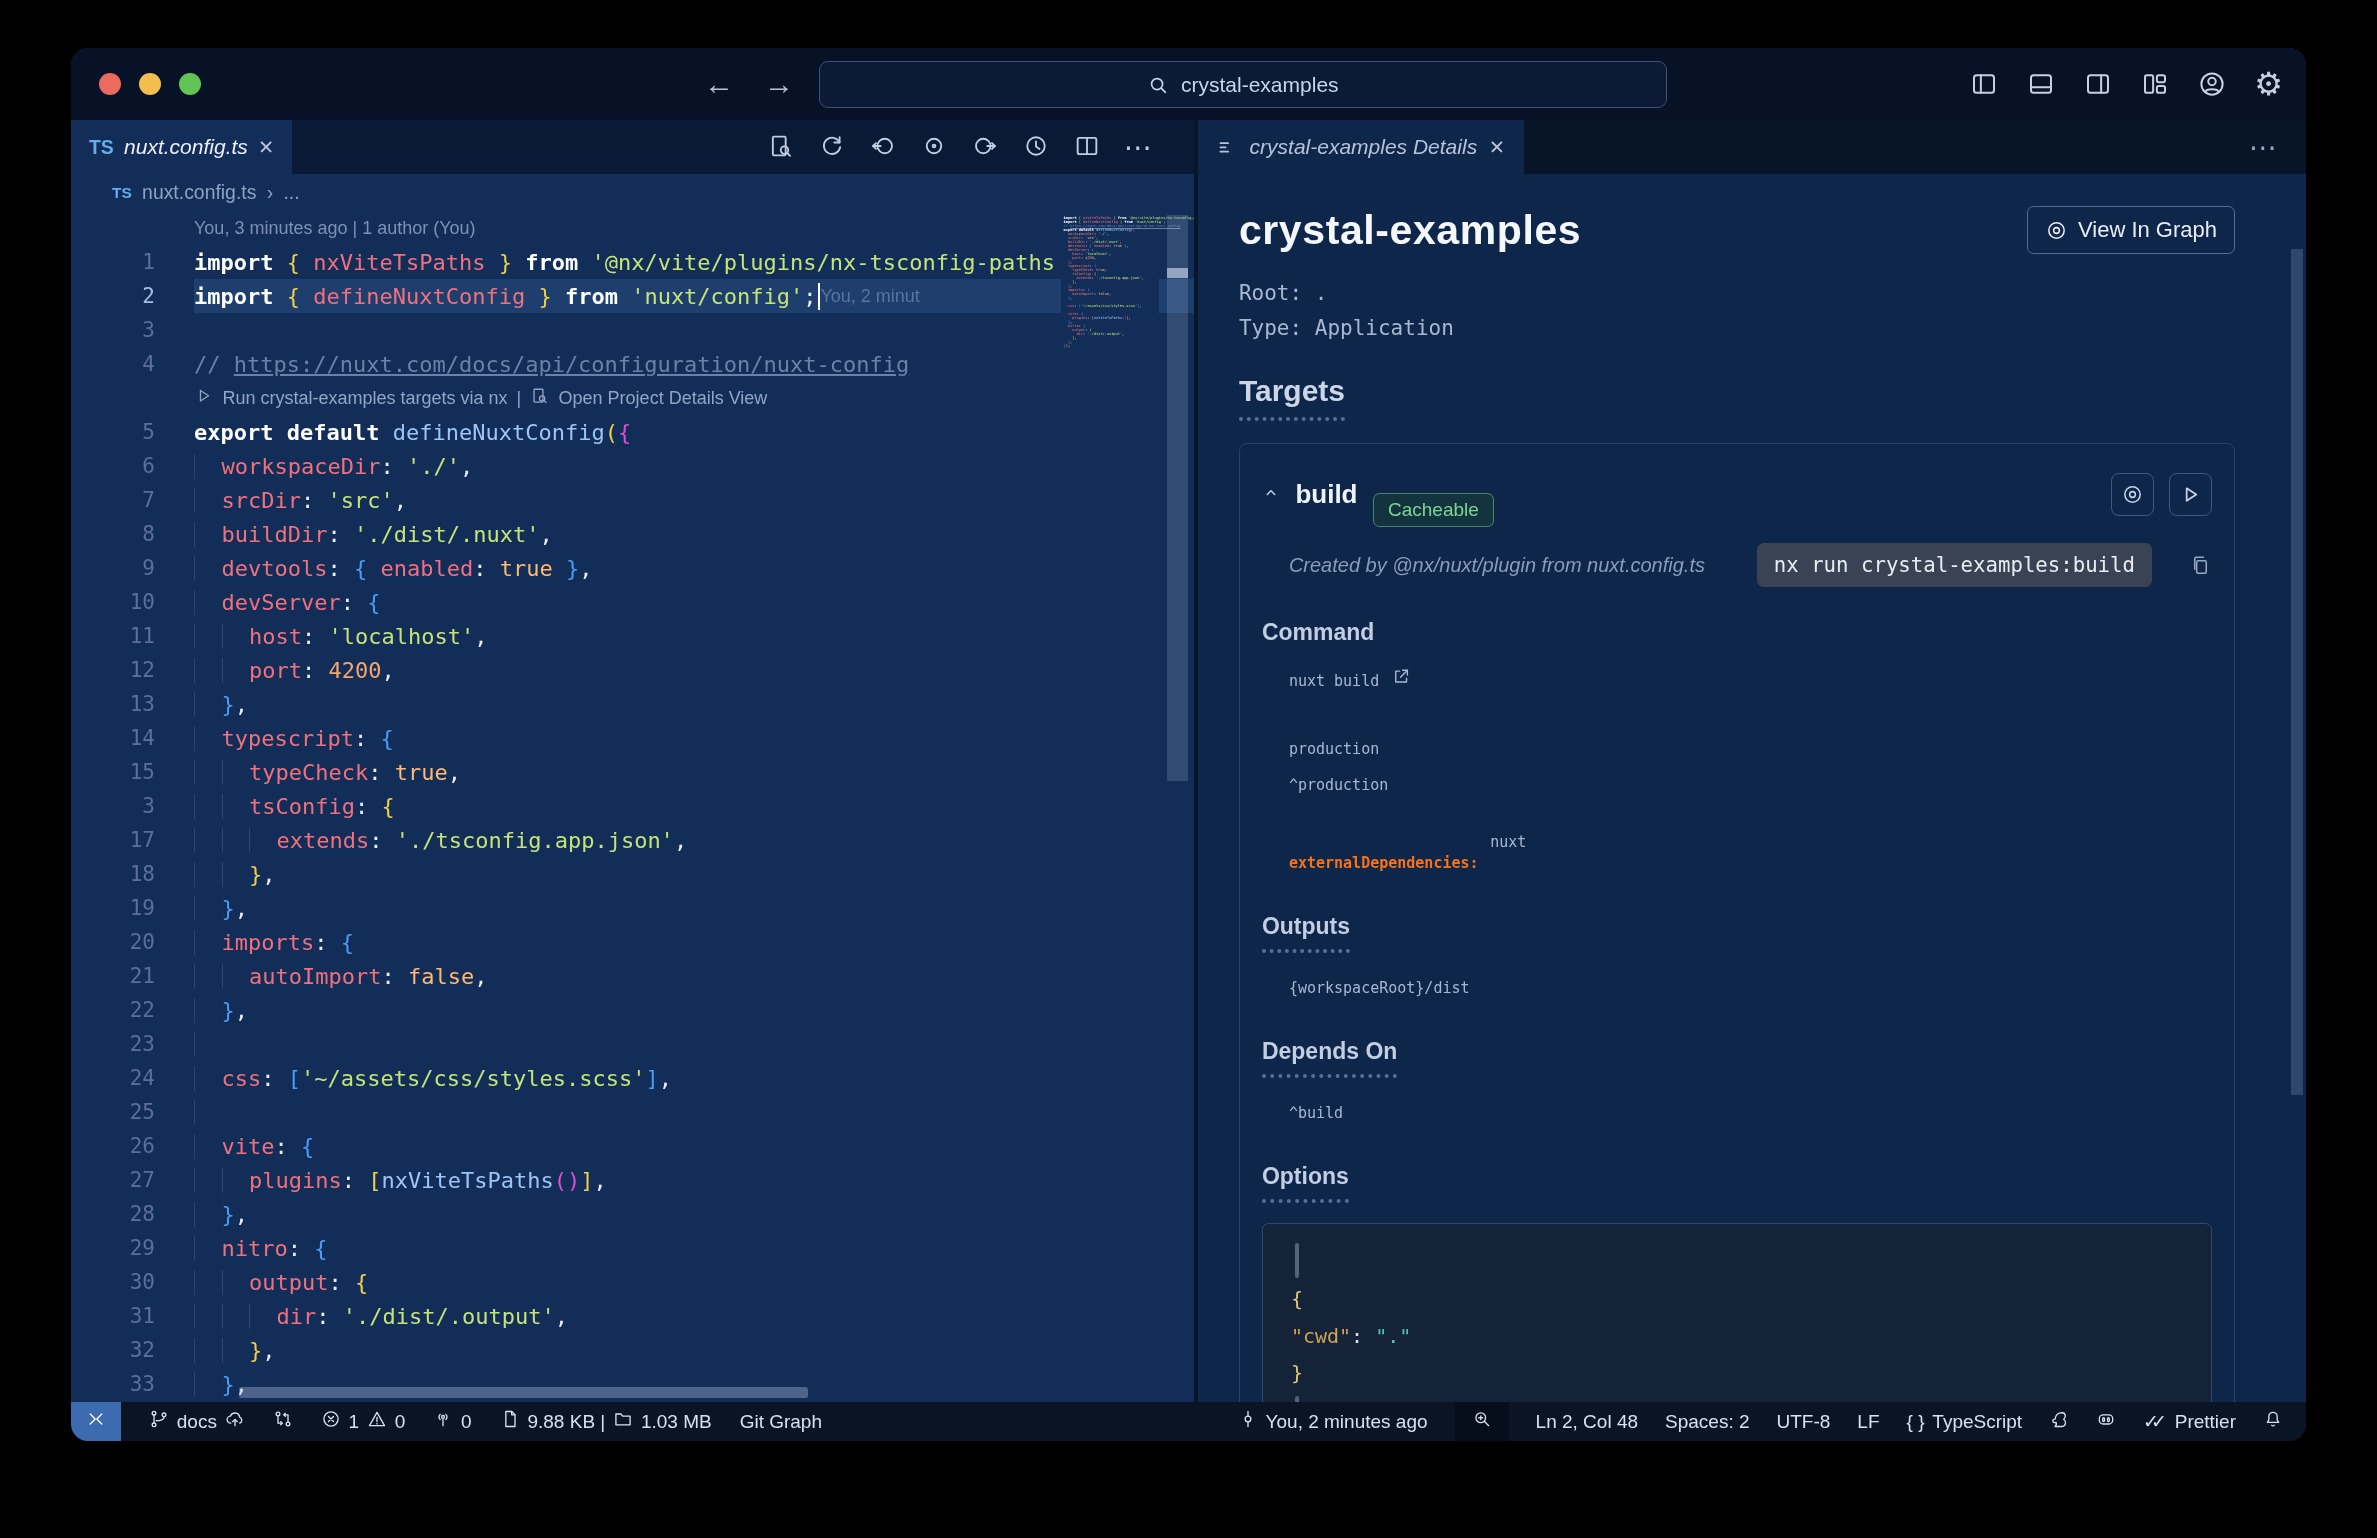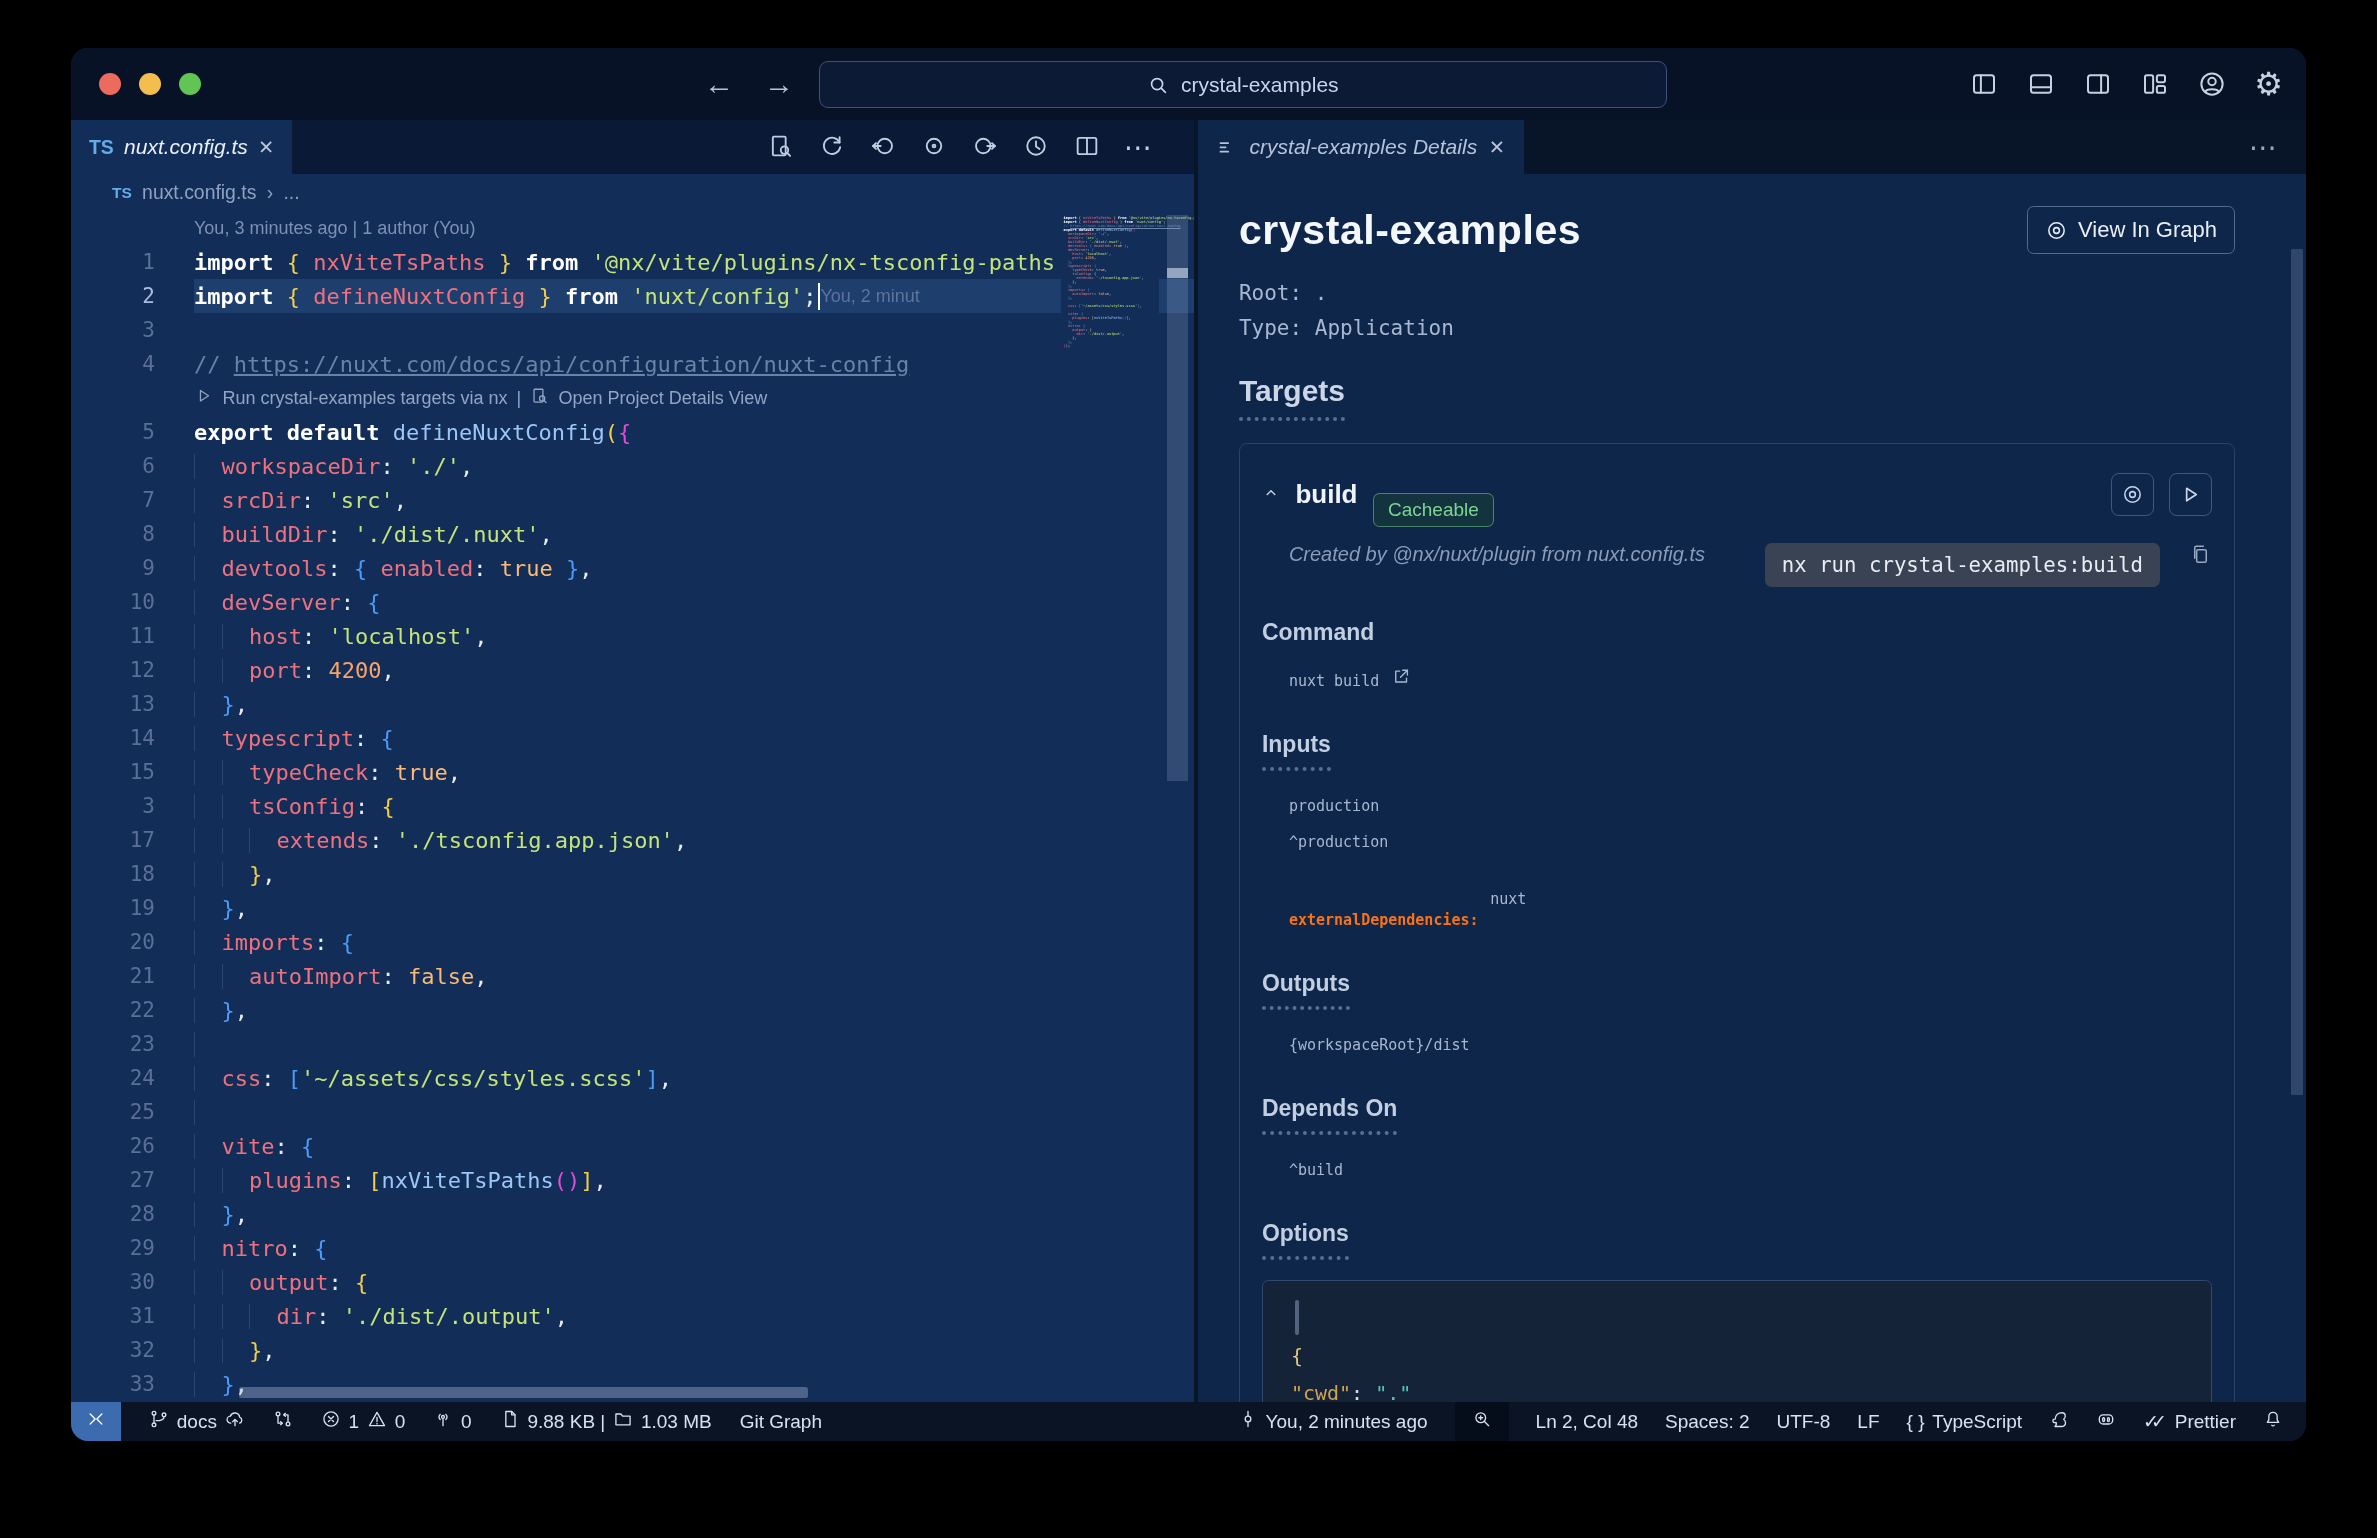--- a/index.html
+++ b/index.html
@@ -87,21 +87,21 @@
   .targets-h{margin-top:28px;font-size:30px;font-weight:bold;color:#CBD6E8;}
   .dotted{display:inline-block;border-bottom:4.5px dotted #5A6E92;padding-bottom:9px;}
   .target-card{margin-top:22px;border:1.3px solid #2B4168;border-radius:7.8px;padding:17px 22px 39px 22px;}
   .card-head{display:flex;align-items:center;gap:15.5px;}
   .card-head .chev svg{width:18px;height:18px;color:#C3CEE0;}
   .tname{font-size:26px;font-weight:bold;color:#EFF3FA;}
   .badge{font-size:19px;color:#7ED492;border:1.3px solid rgba(126,212,146,0.5);background:rgba(30,80,45,0.35);border-radius:6.5px;padding:5.2px 14px;margin-top:32px;}
   .card-head-spacer{flex:1;}
   .iconbtn{width:43px;height:43px;border:1.3px solid #3F5880;border-radius:7.8px;display:flex;align-items:center;justify-content:center;color:#C9D4E8;}
   .iconbtn svg{width:23px;height:23px;}
-  .card-meta{display:flex;gap:29px;margin-top:15.5px;padding-left:27px;}
+  .card-meta{display:flex;align-items:center;gap:37px;margin-top:15.5px;padding-left:27px;}
   .meta-text{flex:1;font-style:italic;font-size:20px;color:#8B9CBB;}
   .chip{font-family:"DejaVu Sans Mono",monospace;font-size:20.7px;color:#E9ECF2;background:#3A4354;border-radius:6.5px;padding:10.3px 17px;white-space:nowrap;}
   .copy-ic{color:#9AA8C0;display:flex;}
   .copy-ic svg{width:23px;height:23px;}
   .sec{margin-top:32px;padding-left:0;}
   .sec-h{font-size:23px;font-weight:bold;color:#C2CEE2;}
   .sec-items{margin-top:17px;padding-left:27px;font-family:"DejaVu Sans Mono",monospace;font-size:15px;color:#A9B8D2;line-height:36px;}
   .sec-items .bold{font-weight:bold;color:#f97316;margin-top:42px;}
   .item-row{display:flex;align-items:center;gap:11.6px;}
   .item-row svg{width:20.7px;height:20.7px;}
@@ -500,21 +500,20 @@
                       <span>nuxt build</span>
                       <span class="ticon"><svg viewBox="0 0 24 24" fill="none" stroke="currentColor" stroke-width="1.6" stroke-linecap="round" stroke-linejoin="round">
                           <path d="M10 6H5.5v12.5H18V14"></path>
                           <path d="M13.5 5H19v5.5"></path>
                           <path d="M19 5l-8 8"></path>
                         </svg></span>
                     </div>
                   </div>
                 </div>
                 <div class="sec">
-                  <div class="sec-h"><span class="dotted">Inputs</span></div>
                   <div class="sec-items">
                     <div class="item-row">
                       <span>production</span>
                     </div>
                     <div class="item-row">
                       <span>^production</span>
                     </div>
                     <div class="item-row">
                       <span class="bold">externalDependencies:</span>
                       <span> nuxt</span>

